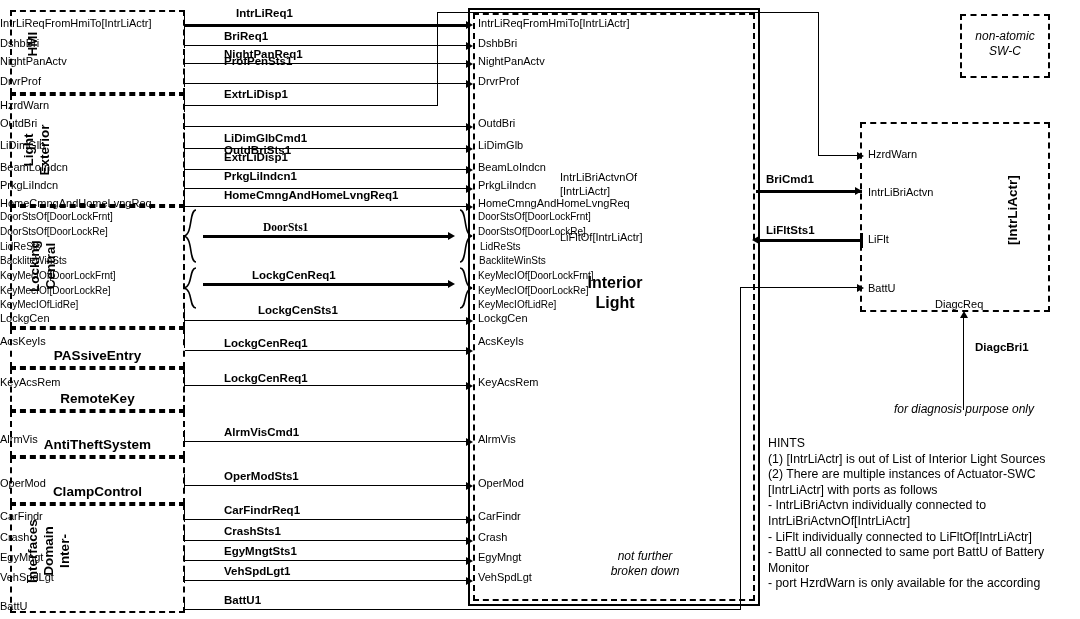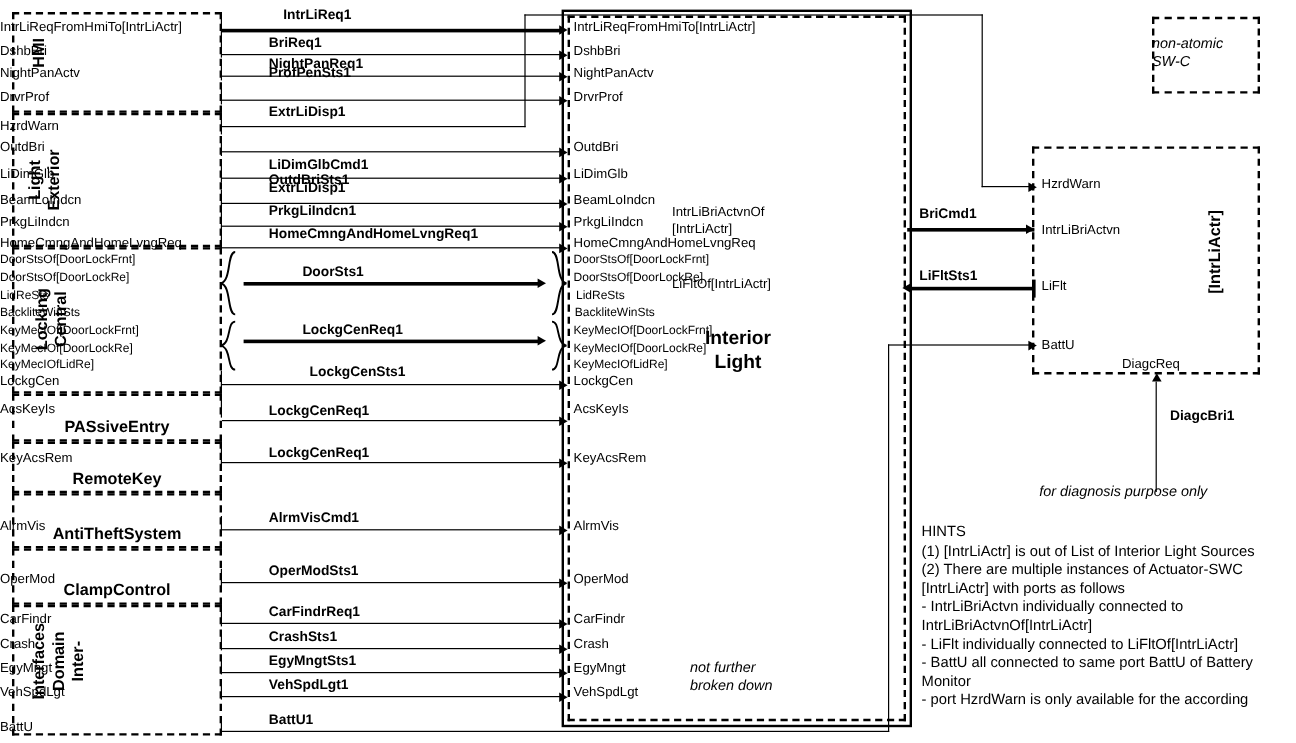--- a/index.html
+++ b/index.html
@@ -22,21 +22,21 @@
   .arrow{position:absolute;width:0;height:0;border-top:4px solid transparent;
          border-bottom:4px solid transparent;border-left:7px solid #000;}
   .arrow.left{border-left:none;border-right:7px solid #000;}
   .arrow.up{border-left:4px solid transparent;border-right:4px solid transparent;
             border-bottom:7px solid #000;border-top:none;width:0;height:0;}
 
   .sig{position:absolute;font-size:11.5px;font-weight:bold;color:#000;white-space:nowrap;line-height:1;}
   .pn{position:absolute;font-size:11px;color:#000;white-space:nowrap;line-height:1;}
   .pn.sm{font-size:10px;}
   .cname{position:absolute;font-weight:bold;font-size:16px;text-align:center;line-height:1.25;white-space:nowrap;}
-  .note{position:absolute;font-style:italic;font-size:12px;line-height:1.25;white-space:nowrap;}
+  .note{position:absolute;font-style:italic;font-size:12px;text-align:center;line-height:1.25;white-space:nowrap;}
   .hints{position:absolute;font-size:12.3px;line-height:1.27;width:312px;color:#000;}
   .brace{position:absolute;}
   .tick{position:absolute;background:#000;width:1.4px;}
 </style>
 </head>
 <body>
 
 <div id="stage">
 
   <div class="dbox" style="left:10px;top:10px;width:175px;height:84px;"></div>
@@ -192,21 +192,21 @@
   <div class="sig" style="left:224px;top:8px;margin-left:12px;">IntrLiReq1</div>
   <div class="sig" style="left:224px;top:31px;">BriReq1</div>
   <div class="sig" style="left:224px;top:49px;">NightPanReq1</div>
   <div class="sig" style="left:224px;top:56px;">ProfPenSts1</div>
   <div class="sig" style="left:224px;top:89px;">ExtrLiDisp1</div>
   <div class="sig" style="left:224px;top:113px;margin-top:32px;">OutdBriSts1</div>
   <div class="sig" style="left:224px;top:133px;">LiDimGlbCmd1</div>
   <div class="sig" style="left:224px;top:152px;">ExtrLiDisp1</div>
   <div class="sig" style="left:224px;top:171px;">PrkgLiIndcn1</div>
   <div class="sig" style="left:224px;top:190px;">HomeCmngAndHomeLvngReq1</div>
-  <div class="sig" style="left:252px;top:222px;">DoorSts1</div>
+  <div class="sig" style="left:263px;top:222px;font-family:Liberation Serif, serif;">DoorSts1</div>
   <div class="sig" style="left:252px;top:270px;">LockgCenReq1</div>
   <div class="sig" style="left:258px;top:305px;">LockgCenSts1</div>
   <div class="sig" style="left:224px;top:338px;">LockgCenReq1</div>
   <div class="sig" style="left:224px;top:373px;">LockgCenReq1</div>
   <div class="sig" style="left:224px;top:427px;">AlrmVisCmd1</div>
   <div class="sig" style="left:224px;top:471px;">OperModSts1</div>
   <div class="sig" style="left:224px;top:505px;">CarFindrReq1</div>
   <div class="sig" style="left:224px;top:526px;">CrashSts1</div>
   <div class="sig" style="left:224px;top:546px;">EgyMngtSts1</div>
   <div class="sig" style="left:224px;top:566px;">VehSpdLgt1</div>

